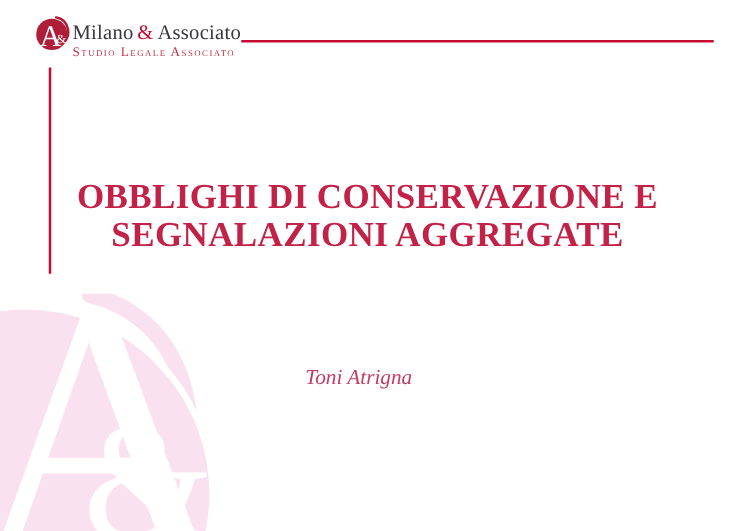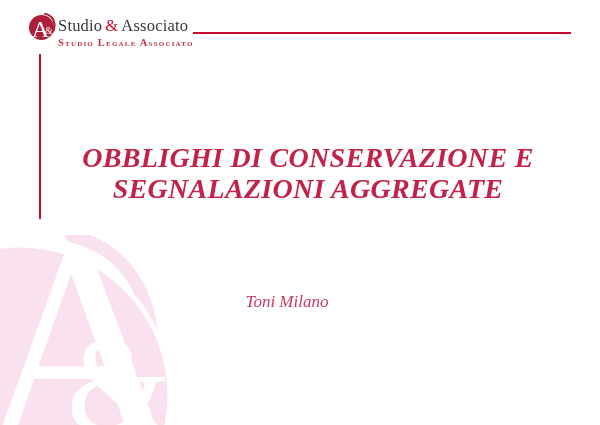--- a/index.html
+++ b/index.html
@@ -40,40 +40,40 @@
   .lm-glyph{fill:#fff;font-family:"Liberation Serif",serif;}
 
   .logo-text{position:absolute;left:58px;top:18px;line-height:1;}
   .logo-name{
     font-size:16.5px;letter-spacing:.2px;color:var(--logo_text);
     white-space:nowrap;
   }
   .logo-name .amp{color:var(--brand_red);margin:0 3px;}
   .logo-subtitle{
     margin-top:3px;
-    font-variant:small-caps;font-weight:bold;
+    font-variant:small-caps;font-weight:normal;
     font-size:10.5px;letter-spacing:1.2px;
     color:var(--subtitle_red);white-space:nowrap;
   }
 
   .top-rule{
     position:absolute;left:193px;top:32px;width:378px;height:2px;
     background:var(--brand_red);
   }
   .accent-rule{
     position:absolute;left:39px;top:54px;width:2px;height:165px;
     background:var(--brand_red);
   }
 
   
   .title-block{
-    position:absolute;left:58px;top:142px;width:500px;
+    position:absolute;left:44px;top:142px;width:500px;
     text-align:center;
     color:var(--title_red);
-    font-size:28px;font-weight:bold;font-style:italic;
+    font-size:28px;font-weight:bold;
     line-height:31px;letter-spacing:.3px;
   }
 
   
   .byline-block{
     position:absolute;left:37px;top:291px;width:500px;
     text-align:center;
     color:var(--byline_red);
     font-style:italic;
     font-size:17px;line-height:21.5px;
@@ -93,30 +93,30 @@
 
   <svg class="logo-mark" viewBox="0 0 30 34" aria-hidden="true">
     <path class="lm-swoosh" d="M 18,0.8 C 23,1.8 26.6,5.5 27.4,10.5 C 28,14 27,17.5 25,20" stroke-width="2" stroke-linecap="round"></path>
     <circle class="lm-circle" cx="14.5" cy="14.5" r="12.5"></circle>
     <text class="lm-glyph" x="13.5" y="23.5" font-size="24" text-anchor="middle">A</text>
     <text class="lm-glyph" x="22" y="21" font-size="10" text-anchor="middle">&amp;</text>
   </svg>
 
   <div class="logo-text">
     <div class="logo-name">
-      <span>Studio</span><span class="amp">&amp;</span><span>Associato</span>
+      <span>Milano</span><span class="amp">&amp;</span><span>Associato</span>
     </div>
     <div class="logo-subtitle">Studio Legale Associato</div>
   </div>
 
   <div class="top-rule"></div>
   <div class="accent-rule"></div>
 
   <div class="title-block">
     <div>OBBLIGHI DI CONSERVAZIONE E</div>
     <div>SEGNALAZIONI AGGREGATE</div>
   </div>
 
   <div class="byline-block">
-    <div>Toni Milano</div>
+    <div>Toni Atrigna</div>
   </div>
 
 </div>
 
 </body></html>

